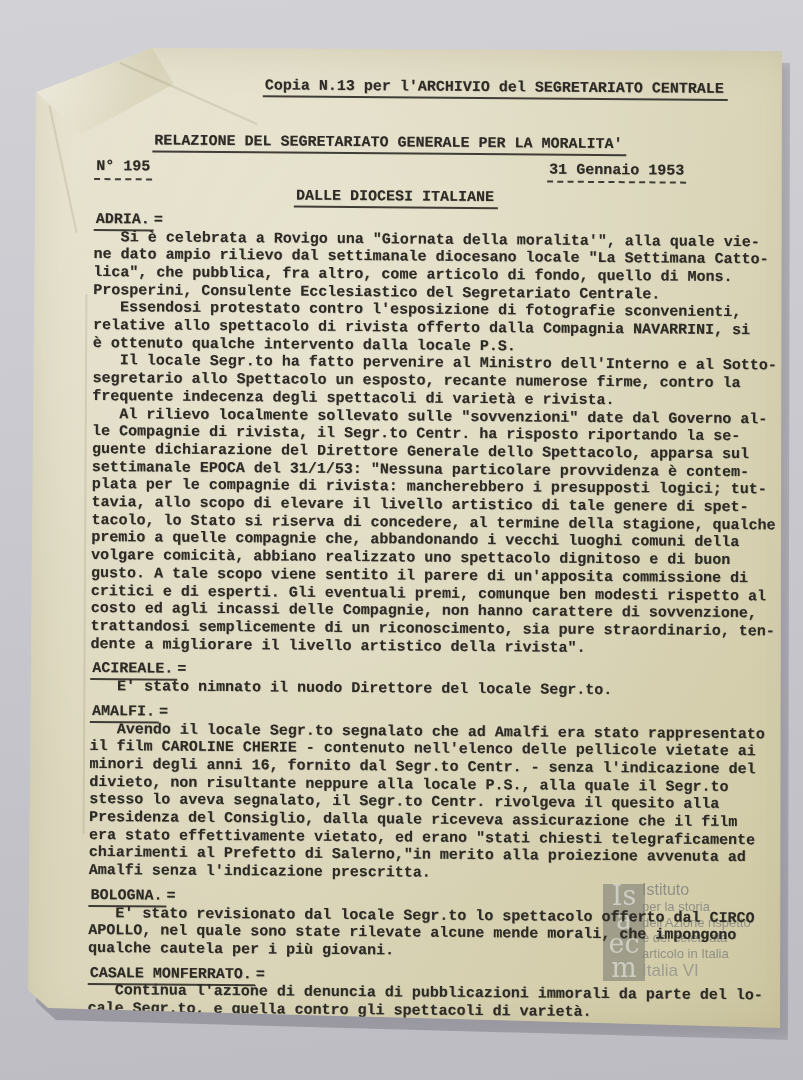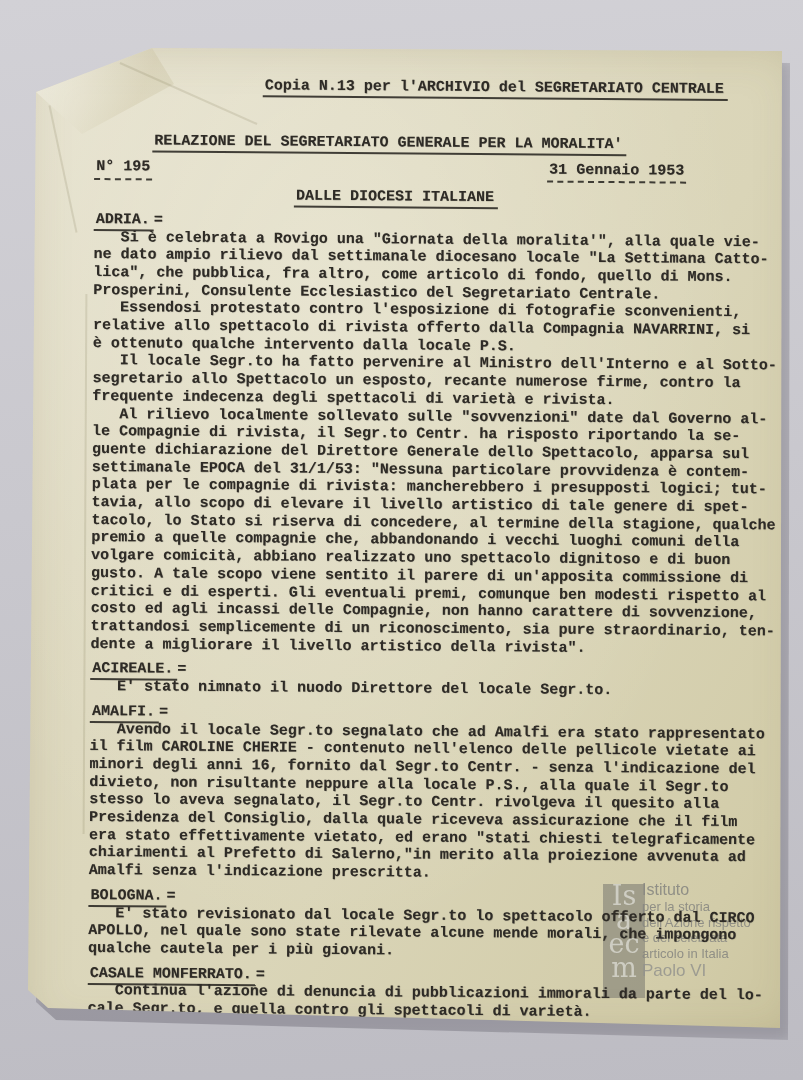--- a/index.html
+++ b/index.html
@@ -41,21 +41,21 @@
   .copy-line{margin:12px 0 0 168px;}
   .title-line{margin:38px 0 0 58px;}
   .num-row{display:flex;margin-top:9px;}
   .num-row .date-wrap{margin-left:auto;margin-right:108px;}
   .subtitle-line{margin:6px 0 0 200px;}
   #sections{margin-top:4px;}
   .section{margin-top:7px;}
   .sec-body{white-space:pre-wrap;}
   .watermark{position:absolute;left:581px;top:836px;z-index:1;width:200px;}
   .wm-logo{
-    position:absolute;left:0;top:4px;width:42px;height:114px;
+    position:absolute;left:0;top:4px;width:42px;height:97px;
     background:rgba(104,104,100,0.48);overflow:hidden;
     font-family:"DejaVu Serif","Liberation Serif",serif;
     color:rgba(222,221,213,0.75);text-align:center;
   }
   .wm-logo div{line-height:24px;font-size:27px;}
   .wm-text{position:absolute;left:39px;top:0;white-space:nowrap;
     font-family:"Liberation Sans","DejaVu Sans",sans-serif;
     color:rgba(134,134,129,0.88);}
   .wm-text div{font-size:13px;line-height:15.5px;}
   .wm-text div:first-child{font-size:16px;line-height:19px;}
@@ -78,21 +78,21 @@
         <div>a</div>
         <div>ec</div>
         <div>m</div>
       </div>
     <div class="wm-text" id="wm-text">
         <div>Istituto</div>
         <div>per la storia</div>
         <div>dell'Azione rispetto</div>
         <div>e del celebrata</div>
         <div>articolo in Italia</div>
-        <div>Paolo VI</div>
+        <div>Italia VI</div>
       </div>
   </div>
 
   <div class="content">
     <div class="copy-line">
       <span class="u-solid">Copia N.13 per l'ARCHIVIO del SEGRETARIATO CENTRALE</span>
     </div>
     <div class="title-line">
       <span class="u-solid">RELAZIONE DEL SEGRETARIATO GENERALE PER LA MORALITA'</span>
     </div>

